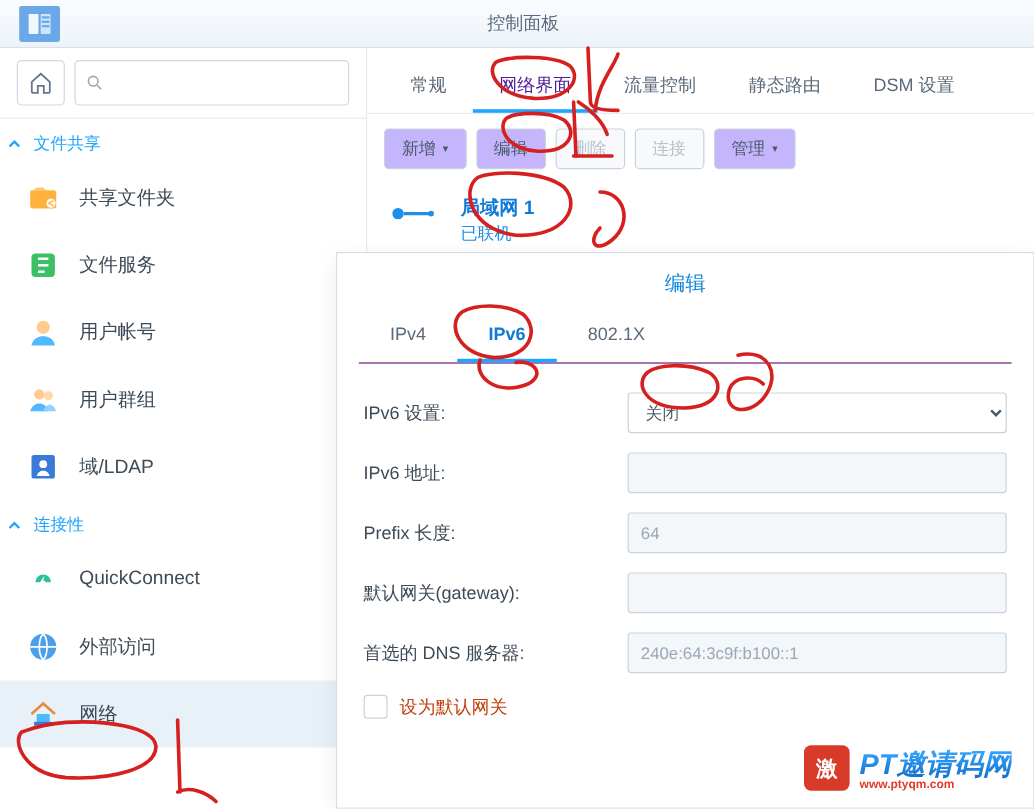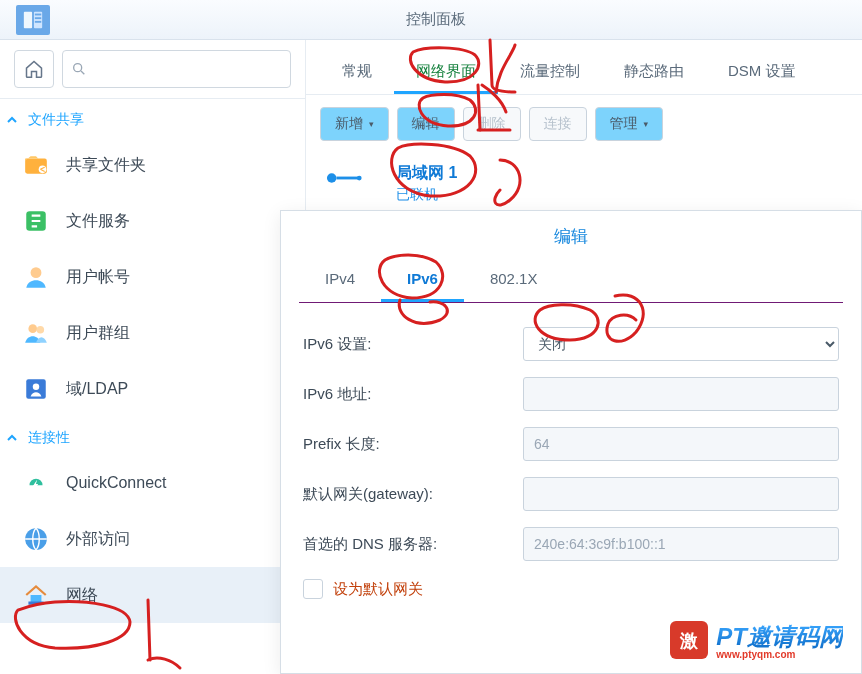--- a/index.html
+++ b/index.html
@@ -22,28 +22,28 @@
   .section-hdr .chev{width:12px;height:12px;}
   
   .side-item { display:flex; align-items:center; gap:16px; padding:14px 22px; font-size:16px; color:#3d4a57; cursor:pointer;}
   .side-item.active{background:#e8f0f8;}
   .side-item .ic{width:28px; height:28px; display:flex;align-items:center;justify-content:center;}
   .side-item svg{width:26px;height:26px;}
 
   .main { flex:1; position:relative; display:flex; flex-direction:column;}
   .tabs { display:flex; gap:0; border-bottom:1px solid #e6ecf2; padding:12px 14px 0 14px;}
   .tab { padding:10px 22px; font-size:15px; color:#5a6a7a; cursor:pointer; border-bottom:3px solid transparent; white-space:nowrap;}
-  .tab.active{ color:#15803d; border-bottom-color:#1fa5ff; font-weight:500;}
+  .tab.active{ color:#4c1d95; border-bottom-color:#1fa5ff; font-weight:500;}
   
   .toolbar { display:flex; gap:8px; padding:12px 14px;}
-  .btn { height:34px; padding:0 14px; border:1px solid #c9d3dd; border-radius:4px; background:#7dd3fc; color:#4a5a68; font-size:14px; display:flex; align-items:center; gap:6px; cursor:pointer;}
+  .btn { height:34px; padding:0 14px; border:1px solid #c9d3dd; border-radius:4px; background:#c4b5fd; color:#4a5a68; font-size:14px; display:flex; align-items:center; gap:6px; cursor:pointer;}
   .btn.disabled{ color:#b7c2cd; background:#f7f9fb; cursor:default;}
   .btn .caret{font-size:9px;}
 
-  .net-item { display:flex; align-items:flex-start; gap:30px; padding:10px 20px;}
+  .net-item { display:flex; align-items:flex-start; gap:18px; padding:10px 20px;}
   .lan-ic { width:40px; height:18px; margin-top:6px; display:flex;align-items:center;}
   .lan-ic svg{width:38px;height:14px;}
   .net-text .name{ color:#0f7ad6; font-size:16px; font-weight:600;}
   .net-text .stat{ color:#1d8fe8; font-size:14px; margin-top:2px;}
 
   
   .modal { position:absolute; left:280px; top:210px; right:0; bottom:0; background:#fff; border:1px solid #d6dee6; box-shadow:0 4px 18px rgba(0,0,0,.08);}
   .modal-title { text-align:center; color:#1185dd; font-size:17px; padding:14px 0 10px; font-weight:500;}
   .modal-tabs { display:flex; border-bottom:1px solid #701a75; margin:0 18px;}
   .mtab { padding:12px 26px; font-size:15px; color:#5a6a7a; cursor:pointer; border-bottom:3px solid transparent;}

